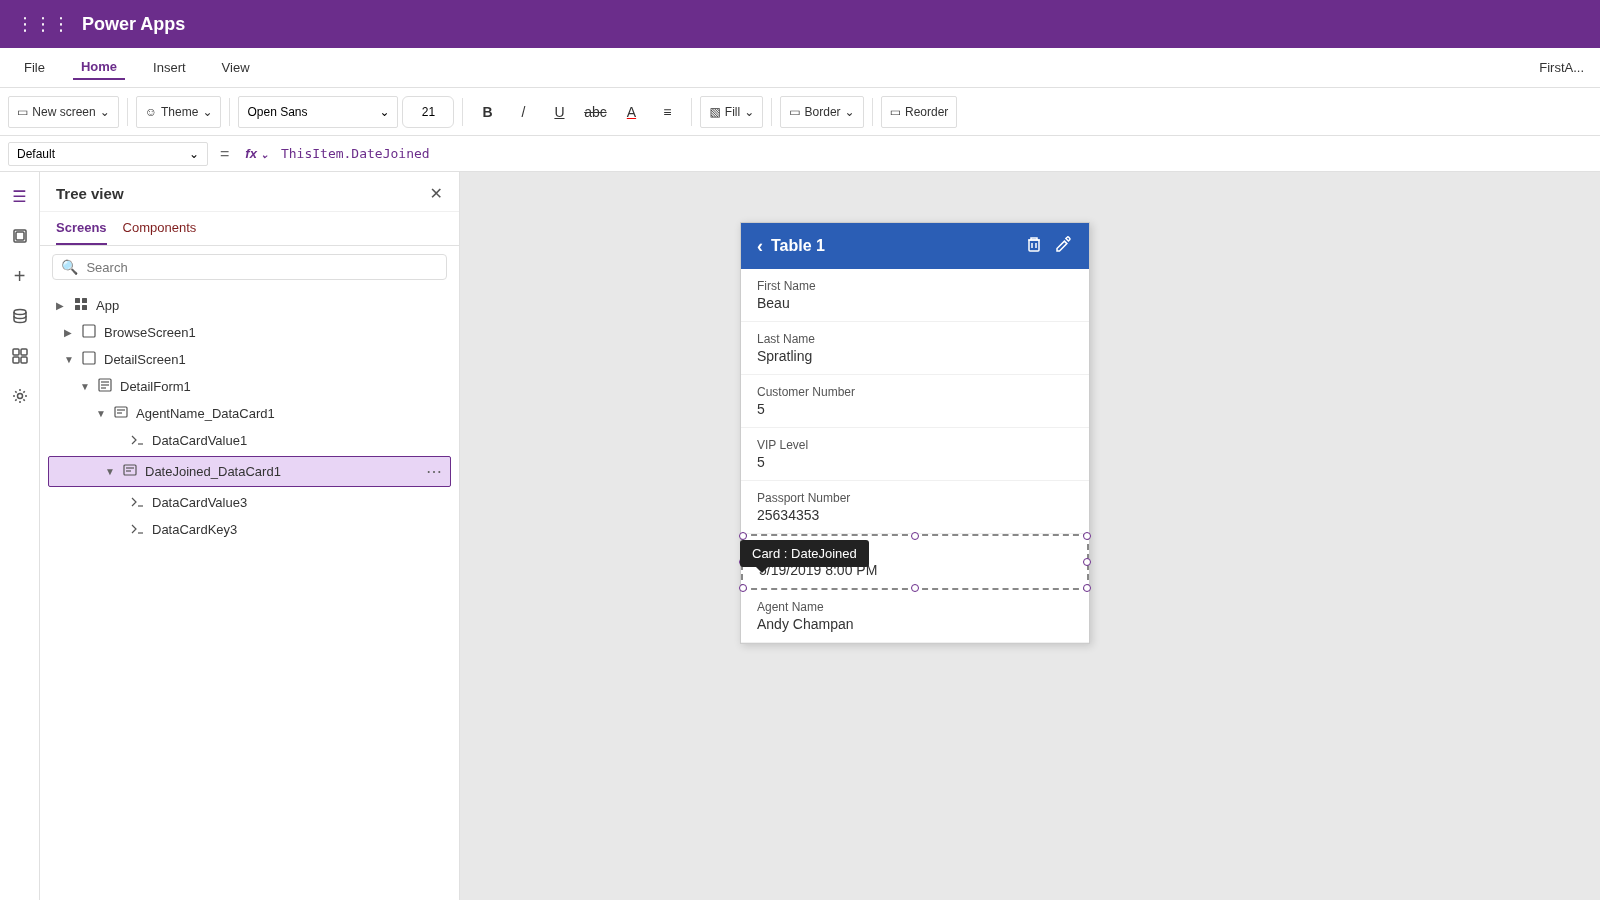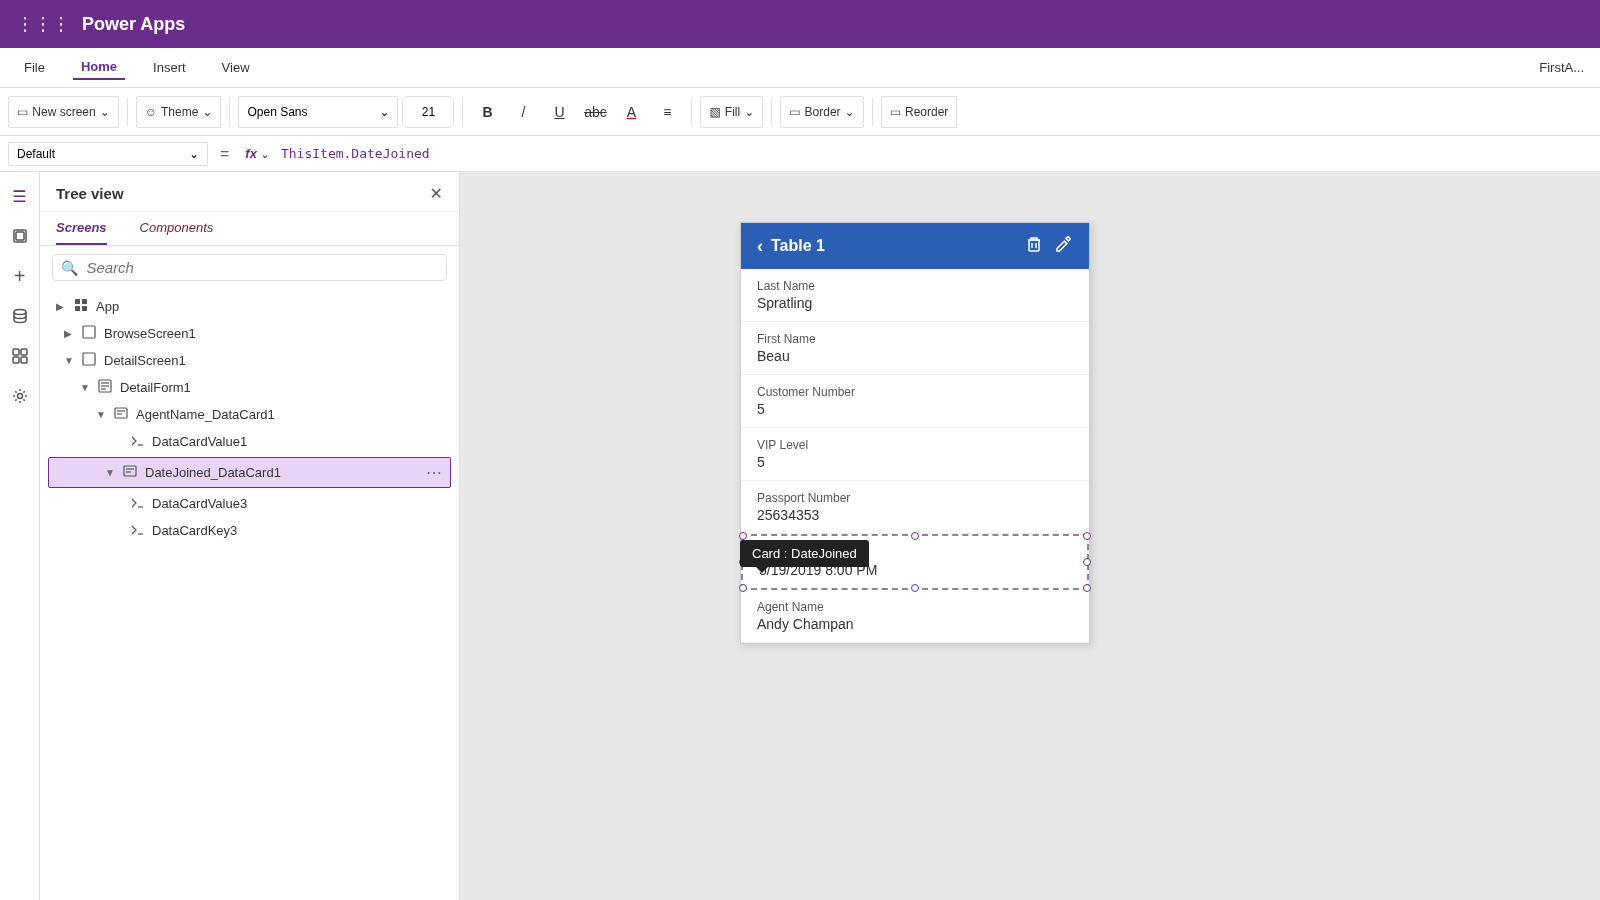--- a/index.html
+++ b/index.html
@@ -172,24 +172,23 @@
       align-items: center;
       justify-content: space-between;
       padding: 12px 16px 8px 16px;
       border-bottom: 1px solid #f0f0f0;
     }
     .tree-title { font-size: 15px; font-weight: 600; color: #333; }
     .tree-close { cursor: pointer; color: #555; font-size: 16px; }
 
     .tree-tabs {
       display: flex;
-      gap: 33px;
+      gap: 16px;
       padding: 8px 16px 0;
       border-bottom: 1px solid #e0e0e0;
-      font-style: italic;
     }
     .tree-tab {
       font-size: 13px;
       padding-bottom: 8px;
       cursor: pointer;
       color: #7f1d1d;
     }
     .tree-tab.active {
       color: #6b2d8b;
       border-bottom: 2px solid #6b2d8b;
@@ -201,24 +200,23 @@
       border: 1px solid #ddd;
       border-radius: 4px;
       display: flex;
       align-items: center;
       padding: 4px 8px;
       gap: 8px;
     }
     .tree-search input {
       border: none;
       outline: none;
-      font-size: 15px;
+      font-size: 13px;
       flex: 1;
       color: #0369a1;
-      font-style: italic;
     }
     .tree-search-icon { color: #888; font-size: 14px; }
 
     .tree-content {
       flex: 1;
       overflow-y: auto;
       padding: 4px 0;
     }
 
     .tree-item {
@@ -597,26 +595,26 @@
           <span class="action-icon">
             <svg width="18" height="18" viewBox="0 0 18 18" fill="none" stroke="white" stroke-width="1.5">
               <path d="M2 13.5V16h2.5l7.4-7.4-2.5-2.5L2 13.5z"></path>
               <path d="M14.7 3.3a1 1 0 0 1 0 1.4L13.4 6l-2.5-2.5 1.3-1.3a1 1 0 0 1 1.5 0z"></path>
             </svg>
           </span>
         </div>
       </div>
       <div class="card-body">
         <div class="card-field">
+          <div class="card-field-label">First Name</div>
+          <div class="card-field-value">Beau</div>
+        </div>
+        <div class="card-field">
           <div class="card-field-label">Last Name</div>
           <div class="card-field-value">Spratling</div>
-        </div>
-        <div class="card-field">
-          <div class="card-field-label">First Name</div>
-          <div class="card-field-value">Beau</div>
         </div>
         <div class="card-field">
           <div class="card-field-label">Customer Number</div>
           <div class="card-field-value">5</div>
         </div>
         <div class="card-field">
           <div class="card-field-label">VIP Level</div>
           <div class="card-field-value">5</div>
         </div>
         <div class="card-field">

